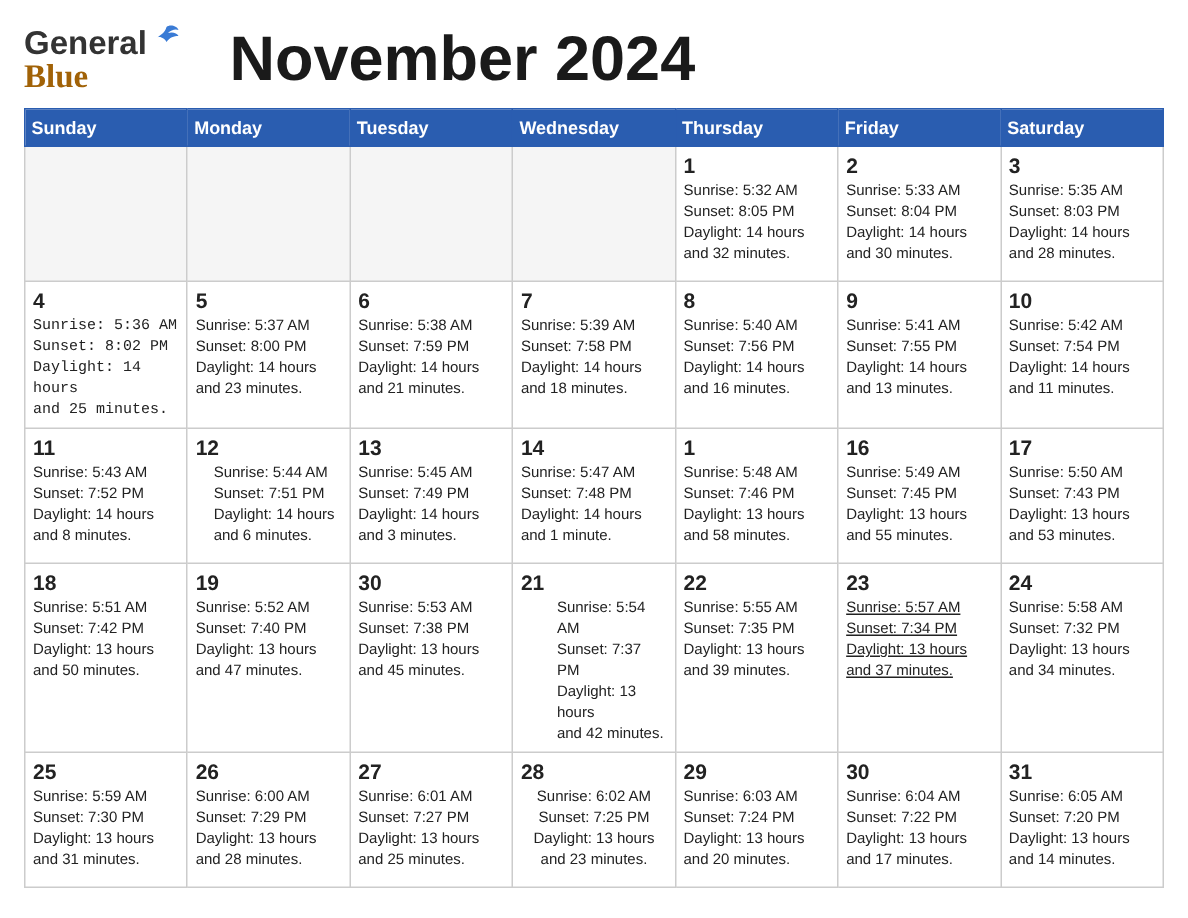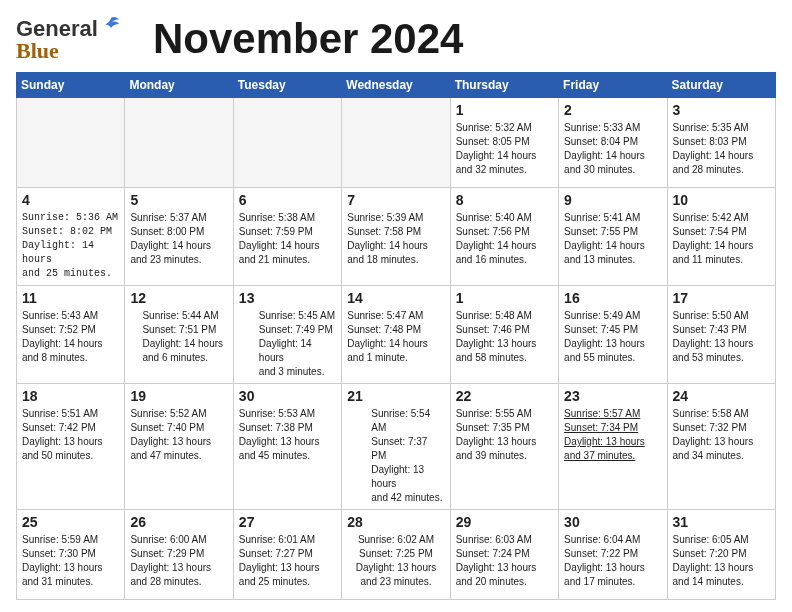--- a/index.html
+++ b/index.html
@@ -192,21 +192,21 @@
         </td>
         <td>
           <span class="day-num">12</span>
           <div class="day-info" style="white-space: pre-line; margin-left: 12px;">Sunrise: 5:44 AM
 Sunset: 7:51 PM
 Daylight: 14 hours
 and 6 minutes.</div>
         </td>
         <td>
           <span class="day-num">13</span>
-          <div class="day-info" style="white-space: pre-line; margin-left: 20px;">Sunrise: 5:45 AM
+          <div class="day-info" style="white-space: pre-line;">Sunrise: 5:45 AM
 Sunset: 7:49 PM
 Daylight: 14 hours
 and 3 minutes.</div>
         </td>
         <td>
           <span class="day-num">14</span>
           <div class="day-info" style="white-space: pre-line;">Sunrise: 5:47 AM
 Sunset: 7:48 PM
 Daylight: 14 hours
 and 1 minute.</div>

